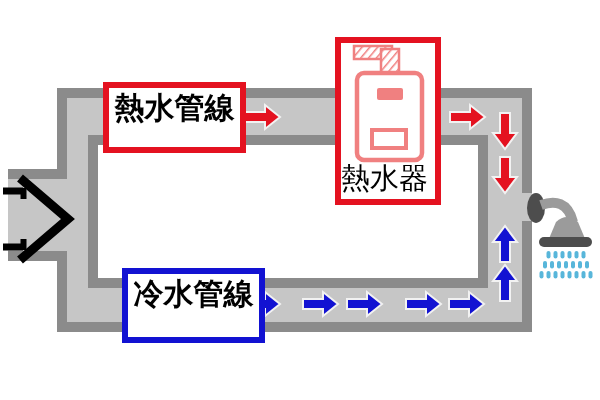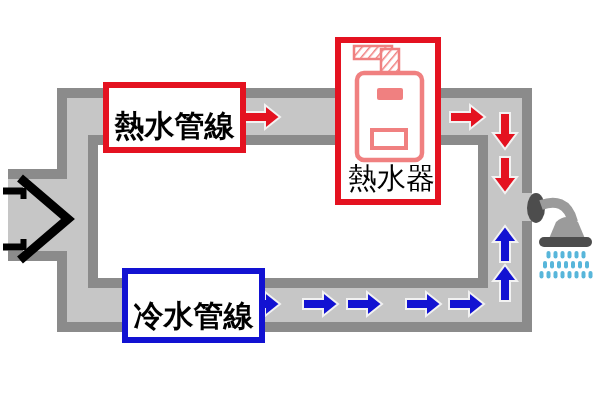--- a/index.html
+++ b/index.html
@@ -14,35 +14,35 @@
   .ink{stroke:var(--c-inlet);fill:none;stroke-linejoin:miter;stroke-linecap:butt;}
   .sm{fill:var(--c-shower_metal);}
   .sd{fill:var(--c-shower_dark);}
   .arm{stroke:var(--c-shower_metal);stroke-width:10;fill:none;}
   .drop{fill:var(--c-water_drops);}
   .arrow{stroke:#f2f2f2;stroke-width:2;stroke-linejoin:miter;}
   .arrow.hot{fill:var(--c-hot);}
   .arrow.cold{fill:var(--c-cold);}
   .label-box{
     position:absolute;background:#fff;box-sizing:border-box;color:#000;
-    display:flex;align-items:flex-end;justify-content:center;z-index:2;
+    display:flex;align-items:flex-start;justify-content:center;z-index:2;
   }
   .pipe-label{font-weight:700;font-size:30px;letter-spacing:0px;white-space:nowrap;}
   #hot-box{left:103px;top:82px;width:143px;height:71px;border:6px solid var(--c-hot);}
   #cold-box{left:103px;top:268px;width:143px;height:75px;border:6px solid var(--c-cold);margin-left:19px;}
   #heater-box{
     left:335px;top:37px;width:106px;height:168px;border:6px solid var(--c-hot);
     flex-direction:column;justify-content:flex-start;
   }
   .hicon{display:block;}
   .hicon-body{fill:#fff;stroke:var(--c-heater_icon);stroke-width:4.5;}
   .hicon-thin{fill:#fff;stroke:var(--c-heater_icon);stroke-width:4;}
   .hicon-solid{fill:var(--c-heater_icon);}
   .hicon-duct{fill:url(#hatch);stroke:var(--c-heater_icon);stroke-width:2.5;}
-  .heater-label{font-size:29px;font-weight:400;line-height:1.05;color:#000;white-space:nowrap;margin-left:23px;}
+  .heater-label{font-size:29px;font-weight:400;line-height:1.05;color:#000;white-space:nowrap;}
 </style>
 </head>
 <body>
 
 <div class="stage">
 
   <svg class="layer" viewBox="0 0 600 400">
 
     <g>
       <path class="pipe-fill" fill-rule="evenodd" d="M57,88 H532 V332 H57 V261 H8 V169 H57 Z M98,144 H478 V278 H98 Z"></path>

